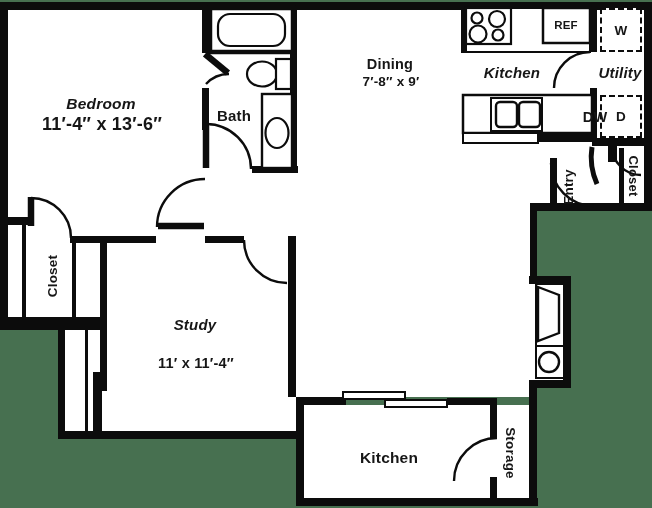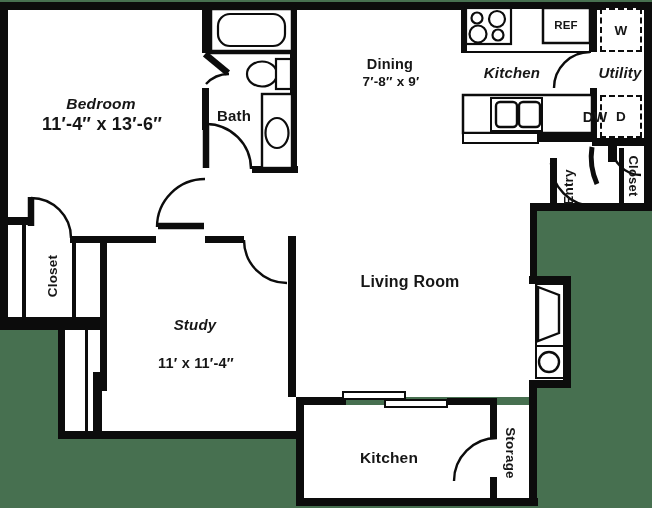--- a/index.html
+++ b/index.html
@@ -149,21 +149,20 @@
 
   <div class="lbl" style="left:566px;top:25px;font-size:11.5px;">REF</div>
   <div class="lbl appl-lbl" style="left:621px;top:30px;">W</div>
   <div class="lbl appl-lbl" style="left:621px;top:116px;">D</div>
   <div class="lbl" style="left:559px;top:117px;font-size:14.5px;margin-left:36px;">DW</div>
 
   <div class="lbl small rotccw" style="left:568px;top:187px;font-size:13.5px;">Entry</div>
   <div class="lbl small rotcw" style="left:633px;top:176px;">Closet</div>
   <div class="lbl rotccw" style="left:52px;top:276px;font-size:13.5px;">Closet</div>
 
-  <div class="lbl" style="left:410px;top:282px;font-size:16px;">Living Room</div>
 
   <div class="lbl name" style="left:195px;top:324px;">Study</div>
   <div class="lbl" style="left:196px;top:343px;font-size:14.5px;margin-top:20px;">11′ x 11′-4″</div>
 
   <div class="lbl" style="left:389px;top:458px;font-size:15.5px;">Kitchen</div>
   <div class="lbl rotcw" style="left:510px;top:453px;font-size:13.5px;">Storage</div>
 
 </div>
 
 </body></html>

